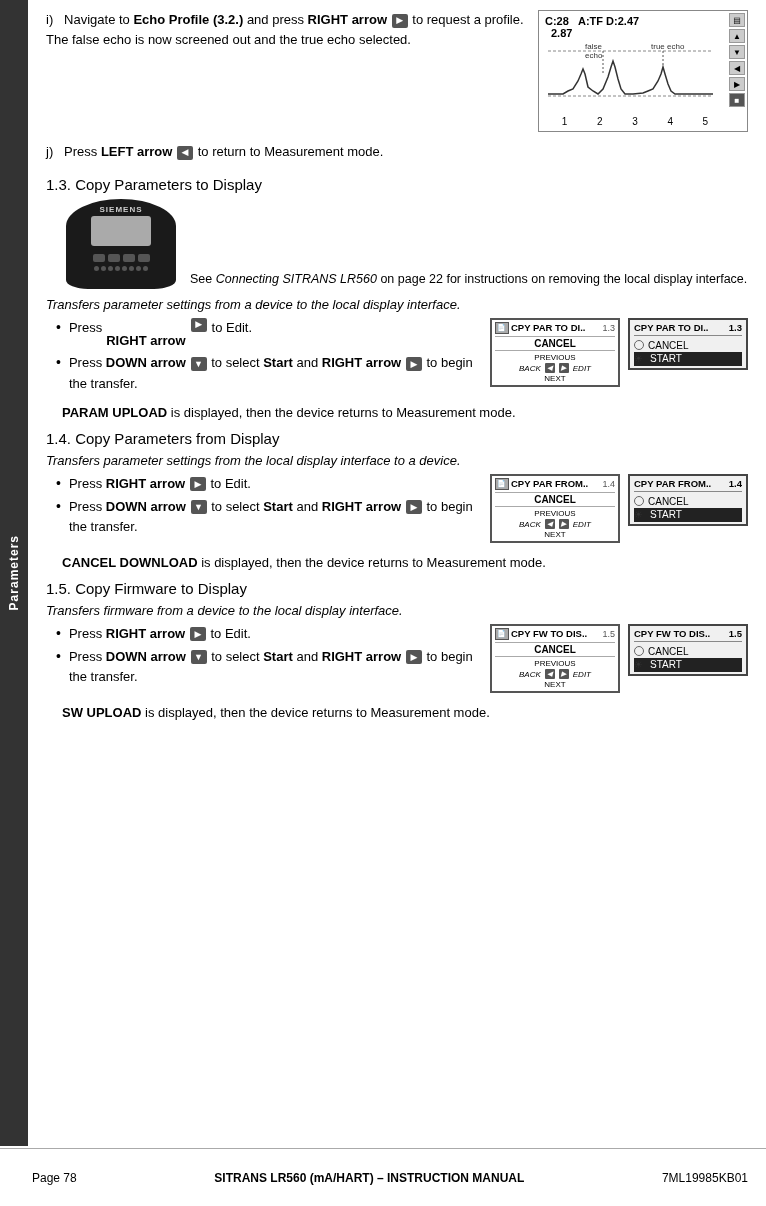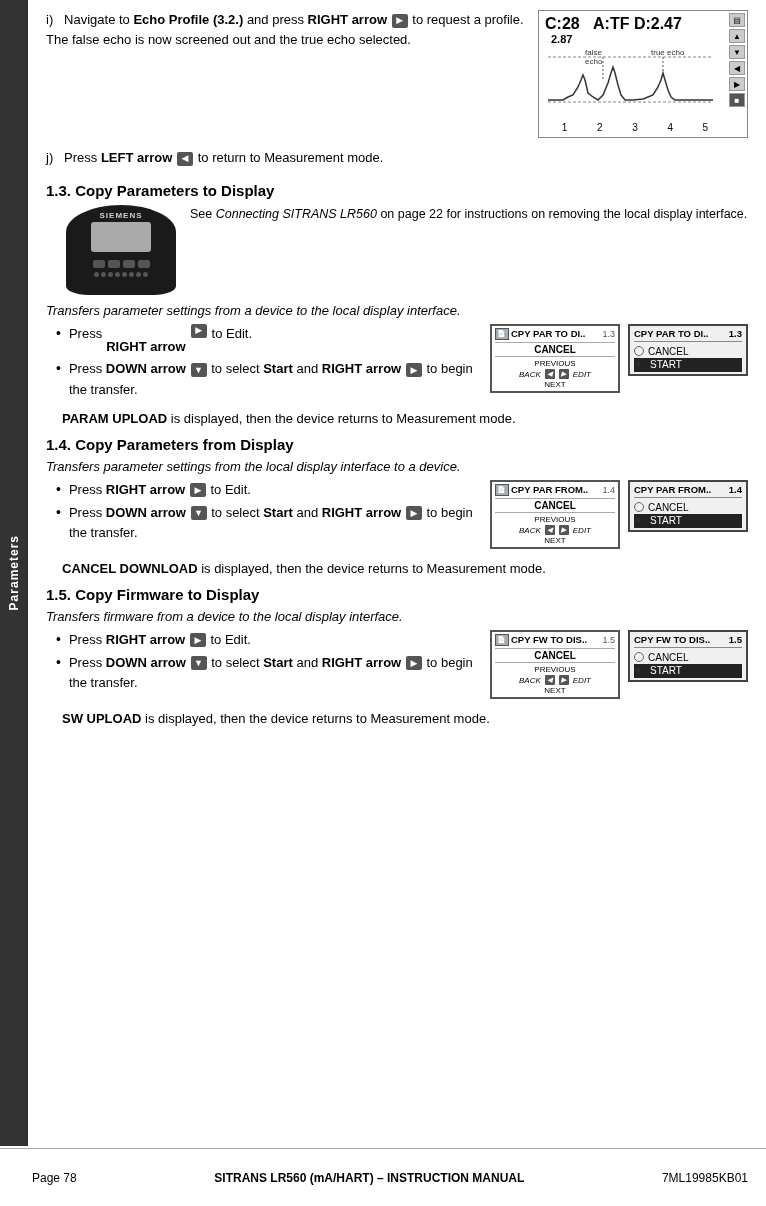--- a/index.html
+++ b/index.html
@@ -102,31 +102,31 @@
     .section-j {
       font-size: 13px;
       line-height: 1.5;
       margin-bottom: 14px;
       margin-top: 4px;
     }
 
     
     .section-header {
       font-size: 15px;
-      font-weight: bold;
+      font-weight: normal;
       margin-bottom: 6px;
       margin-top: 8px;
     }
 
     
     .device-section {
       display: flex;
       gap: 14px;
       margin-bottom: 8px;
-      align-items: flex-start;
+      align-items: flex-end;
       padding-left: 20px;
     }
     .device-img {
       width: 110px;
       height: 90px;
       flex-shrink: 0;
       background: #1a1a1a;
       border-radius: 50% 50% 20% 20% / 30% 30% 10% 10%;
       position: relative;
       display: flex;
@@ -389,21 +389,21 @@
       <p>
         <span>i)</span>&nbsp;&nbsp;
         <span>Navigate to </span><span class="bold">Echo Profile (3.2.)</span>
         <span> and press </span><span class="bold">RIGHT arrow</span> <span class="arrow-btn">▶</span>
         <span> to request a profile. The false echo is now screened out and the true echo selected.</span>
       </p>
     </div>
 
     <div class="diagram-box" style="padding-right:20px;">
       <div class="diagram-header">
-        <span style="font-size:16px;font-weight:bold;">C:28&nbsp;&nbsp;&nbsp;A:TF D:2.47</span>
+        <span style="font-size:11px;font-weight:bold;">C:28&nbsp;&nbsp;&nbsp;A:TF D:2.47</span>
       </div>
       <div style="display:flex;align-items:flex-start;">
         <div style="flex:1;">
           <div style="font-size:11px;font-weight:bold;padding-left:8px;">2.87</div>
           
           <svg width="175" height="72">
 
             <line x1="5" y1="12" x2="170" y2="12" stroke="#888" stroke-width="1" stroke-dasharray="3,2"></line>
 
             <line x1="60" y1="12" x2="60" y2="35" stroke="#555" stroke-width="1" stroke-dasharray="2,2"></line>

